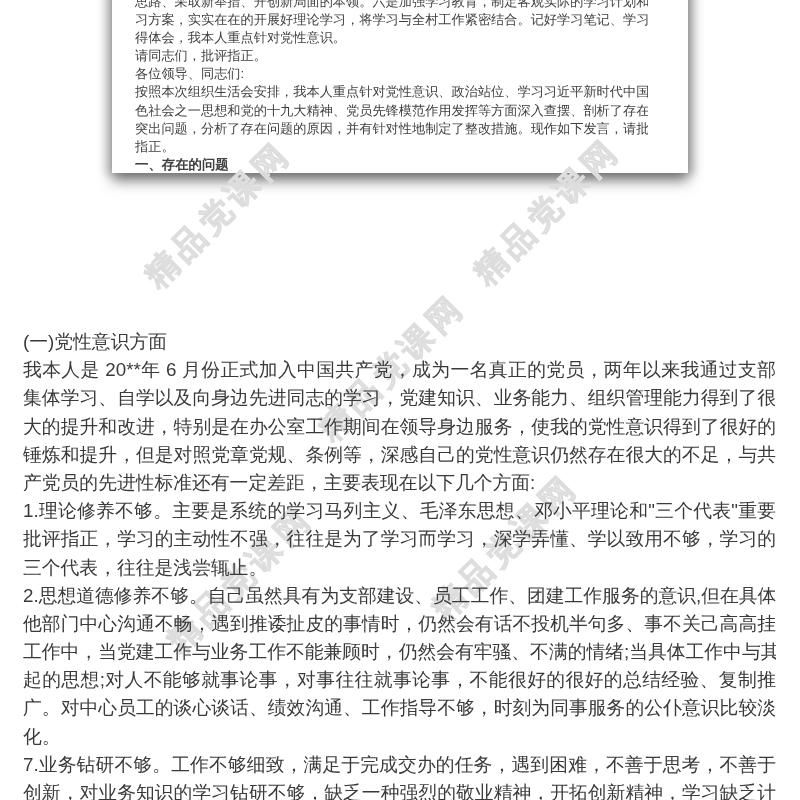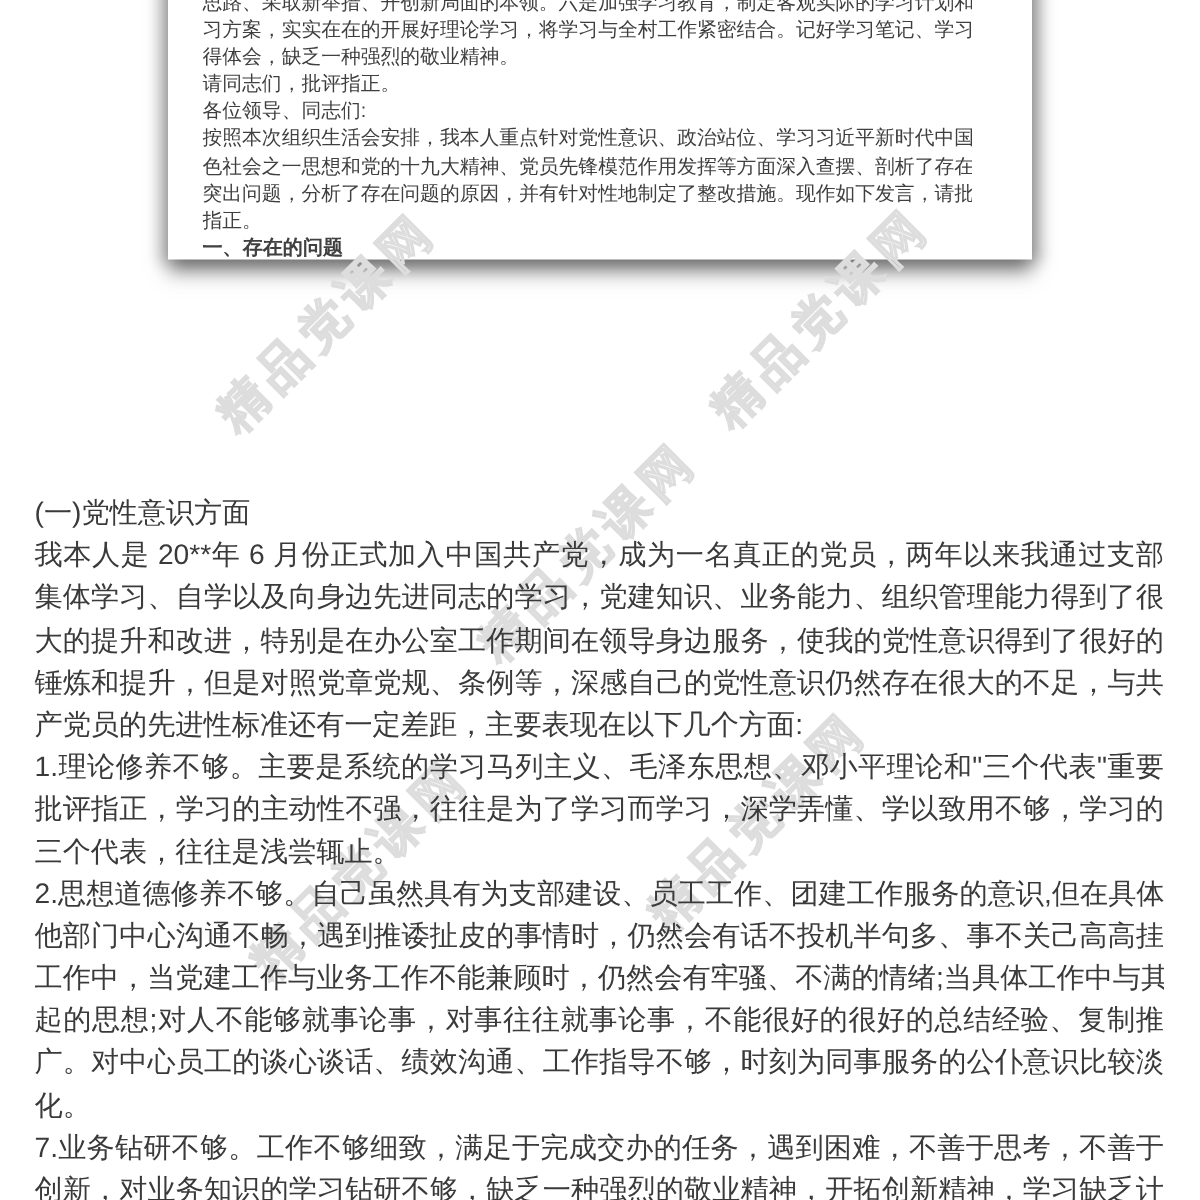--- a/index.html
+++ b/index.html
@@ -97,21 +97,21 @@
 </style>
 </head>
 <body>
 
 <div id="screen">
 
   <div class="page">
     <div class="plist">
         <div class="page-line">思路、采取新举措、开创新局面的本领。六是加强学习教育，制定客观实际的学习计划和学</div>
         <div class="page-line">习方案，实实在在的开展好理论学习，将学习与全村工作紧密结合。记好学习笔记、学习心</div>
-        <div class="page-line">得体会，缺乏一种强烈的敬业精神。</div>
+        <div class="page-line">得体会，我本人重点针对党性意识。</div>
         <div class="page-line">请同志们，批评指正。</div>
         <div class="page-line">各位领导、同志们:</div>
         <div class="page-line">按照本次组织生活会安排，我本人重点针对党性意识、政治站位、学习习近平新时代中国特</div>
         <div class="page-line">色社会之一思想和党的十九大精神、党员先锋模范作用发挥等方面深入查摆、剖析了存在的</div>
         <div class="page-line">突出问题，分析了存在问题的原因，并有针对性地制定了整改措施。现作如下发言，请批评</div>
         <div class="page-line">指正。</div>
       </div>
     <div class="page-bold">一、存在的问题</div>
   </div>
 

